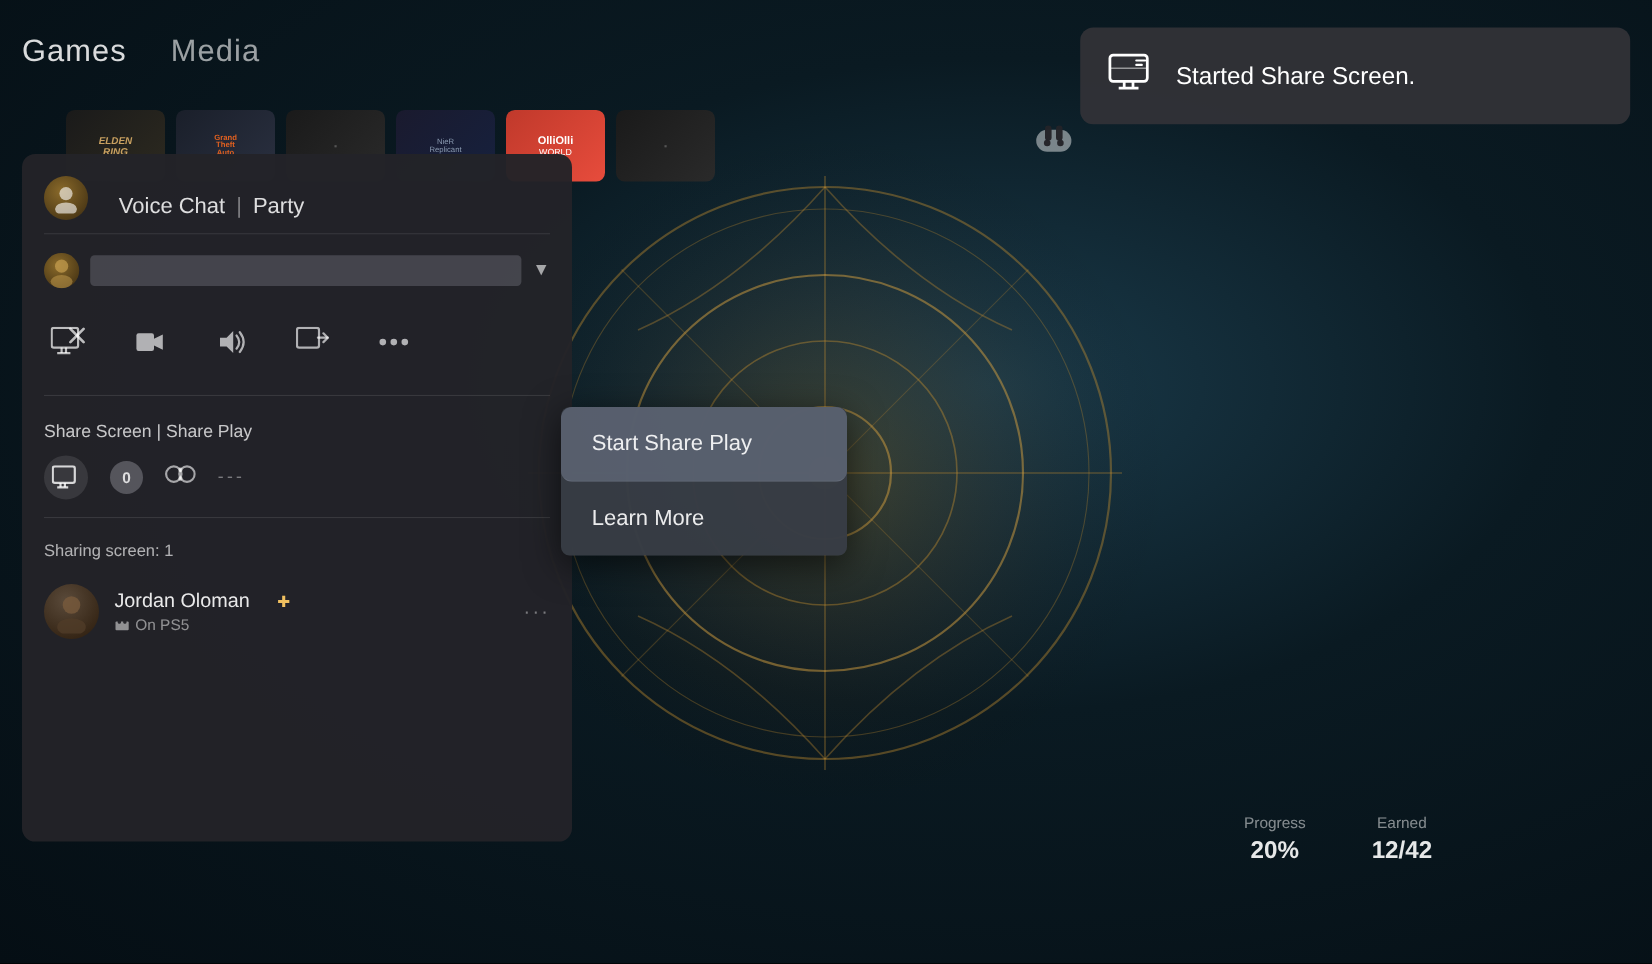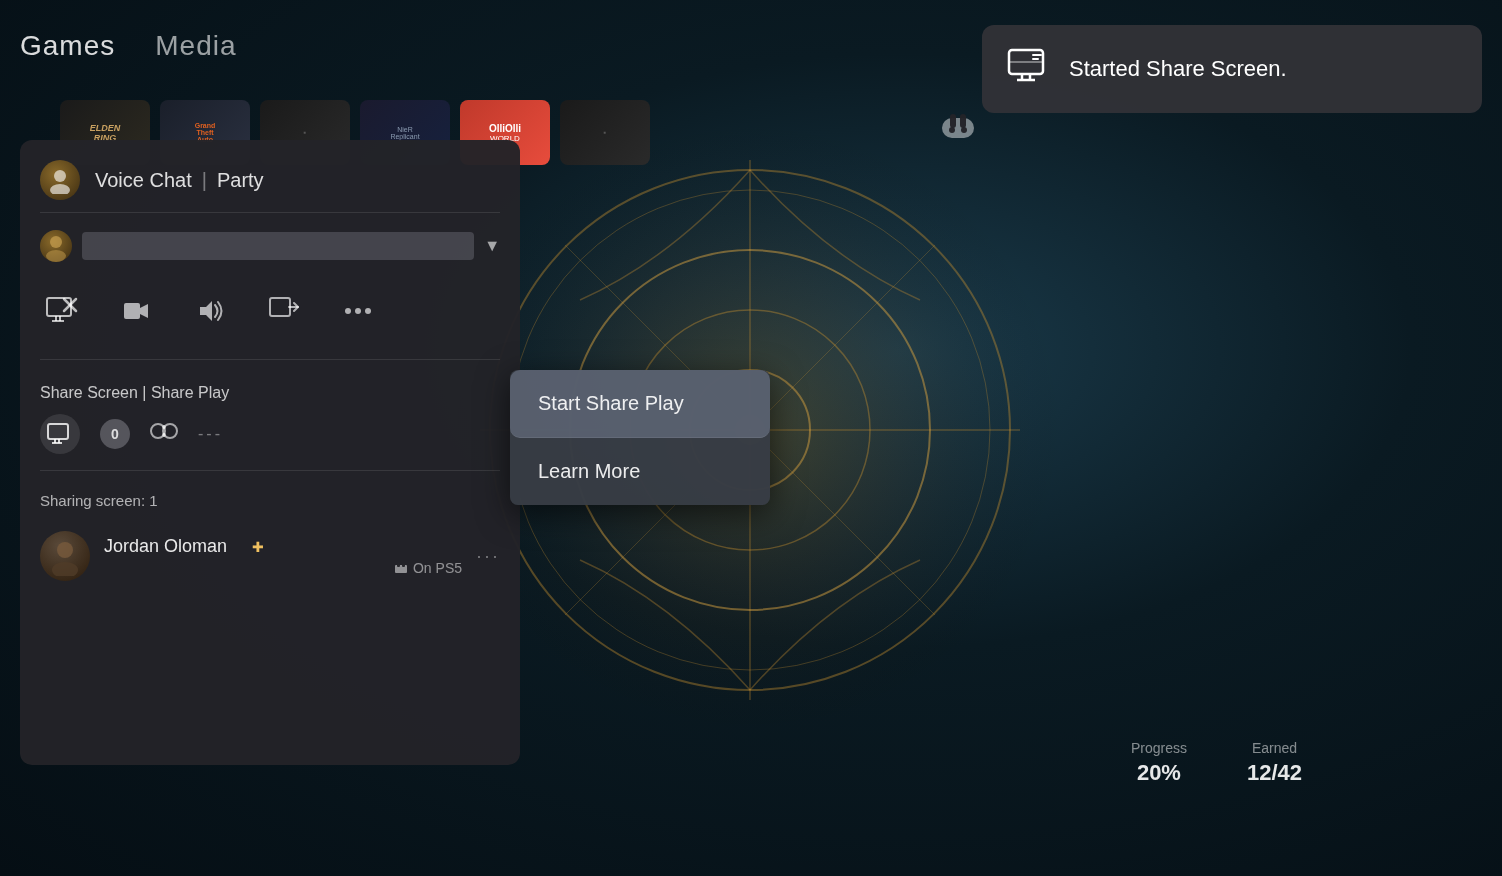--- a/index.html
+++ b/index.html
@@ -165,22 +165,22 @@
       z-index: 50;
       padding: 20px;
       display: flex;
       flex-direction: column;
       gap: 12px;
     }
 
     
     .panel-header {
       display: flex;
-      align-items: center;
-      gap: 15px;
+      align-items: flex-end;
+      gap: 28px;
       padding-bottom: 12px;
       border-bottom: 1px solid rgba(255,255,255,0.1);
     }
 
     .panel-avatar {
       width: 40px;
       height: 40px;
       border-radius: 50%;
       background: radial-gradient(circle at 40% 35%, #8a6a2a, #3a2a10);
       overflow: hidden;
@@ -372,21 +372,20 @@
       color: #f0c060;
       font-size: 14px;
     }
 
     .member-status {
       display: flex;
       align-items: center;
       gap: 5px;
       color: rgba(255,255,255,0.5);
       font-size: 14px;
-      justify-content: flex-end;
     }
 
     .member-more {
       color: rgba(255,255,255,0.4);
       font-size: 18px;
       letter-spacing: 2px;
     }
 
     
     .dropdown-menu {

